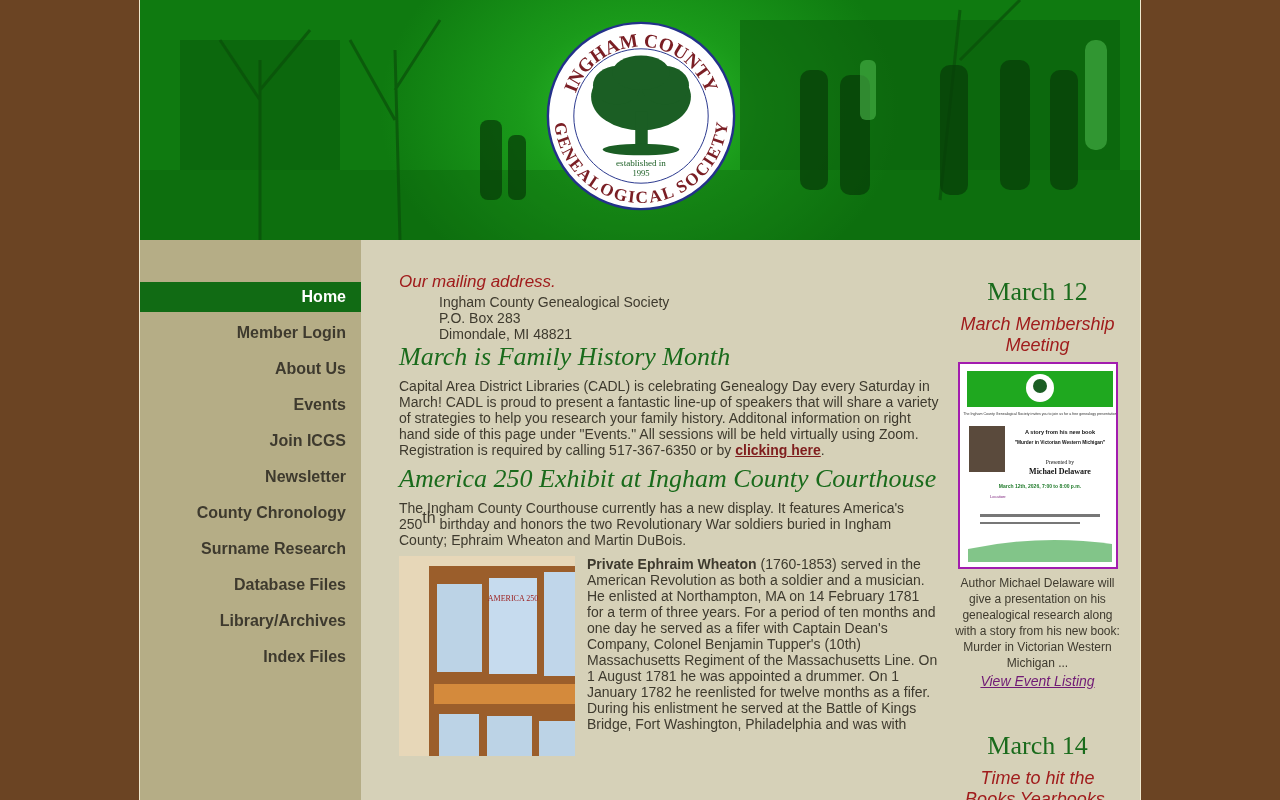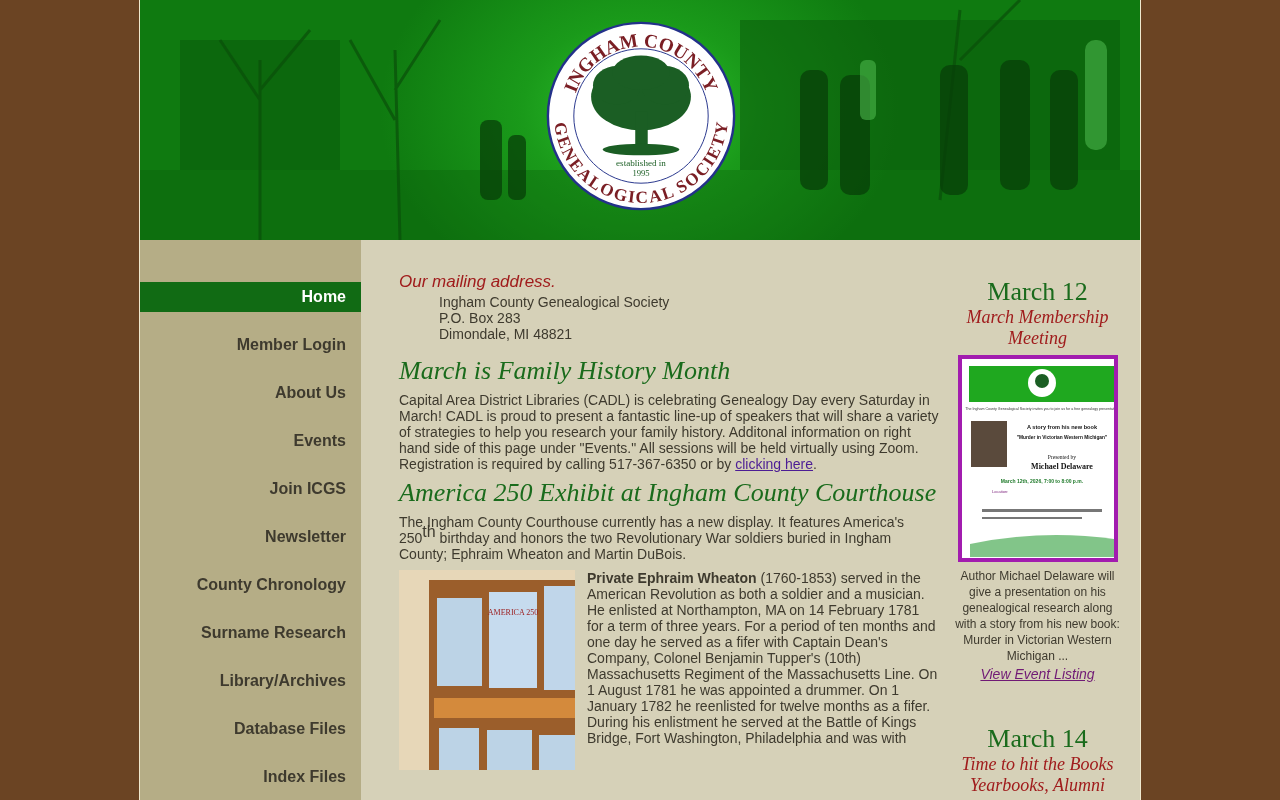--- a/index.html
+++ b/index.html
@@ -4,37 +4,37 @@
 <style>
   * { box-sizing: border-box; margin: 0; padding: 0; }
   html, body { width: 1280px; height: 800px; overflow: hidden; }
   body { background: #6b4423; font-family: "Liberation Sans", sans-serif; }
   .page { position: absolute; left: 139px; top: 0; width: 1002px; height: 800px; background: #d6d1b8; border-left: 1px solid #efe9cf; border-right: 1px solid #efe9cf; overflow: hidden; }
   .banner { position: absolute; left: 0; top: 0; width: 1000px; height: 240px; overflow: hidden;
     background: radial-gradient(ellipse 260px 200px at 500px 110px, #2fc22f 0%, #1a9a1a 45%, #0f7a10 100%); }
   .banner .scene { position: absolute; inset: 0; }
   .logo { position: absolute; left: 405px; top: 20px; width: 192px; height: 192px; }
   .sidebar { position: absolute; left: 0; top: 240px; width: 221px; height: 560px; background: #b5ad86; }
-  .nav-item { display: block; height: 30px; line-height: 30px; text-align: right; padding-right: 15px; font-weight: bold; font-size: 16px; color: #3e3a2e; text-decoration: none; margin-bottom: 18px; }
+  .nav-item { display: block; height: 30px; line-height: 30px; text-align: right; padding-right: 15px; font-weight: bold; font-size: 16px; color: #3e3a2e; text-decoration: none; margin-bottom: 6px; }
   .nav-item.active { background: #116b14; color: #ffffff; }
   .nav-list { padding-top: 42px; }
   .main { position: absolute; left: 259px; top: 272px; width: 540px; }
   .mail-label { font-style: italic; color: #a01c1c; font-size: 17px; }
   .address { padding-left: 40px; font-size: 14px; color: #3e3a2e; line-height: 16px; margin-top: 2px; }
-  h2.sec { font-family: "Liberation Serif", serif; font-style: italic; font-weight: normal; color: #1a6b1c; font-size: 26px; line-height: 30px; margin-top: 14px; margin-bottom: 6px; }
+  h2.sec { font-family: "Liberation Serif", serif; font-style: italic; font-weight: normal; color: #1a6b1c; font-size: 26px; line-height: 30px; margin-bottom: 6px; }
   p.body { font-size: 14px; color: #3e3a2e; line-height: 16px; }
-  a.link-red { color: #4c1d95; font-weight: normal; text-decoration: underline; }
+  a.link-red { color: #7f1d1d; font-weight: bold; text-decoration: underline; }
   sup { font-size: 16px; line-height: 0; }
   .exhibit { position: relative; margin-top: 8px; }
   .exhibit-photo { float: left; width: 176px; height: 200px; margin-right: 12px; background: linear-gradient(180deg, #caa37a 0%, #b88552 40%, #8a5a2c 100%); position: relative; overflow: hidden; }
   .exhibit-text { font-size: 14px; color: #3e3a2e; line-height: 16px; }
   .right { position: absolute; left: 815px; top: 278px; width: 165px; text-align: center; }
   .ev-date { font-family: "Liberation Serif", serif; color: #1a6b1c; font-size: 26px; line-height: 28px; }
-  .ev-title { font-family: Liberation Serif, serif; font-style: italic; color: #a01c1c; font-size: 18px; line-height: 21px; margin-top: 1px; }
-  .flyer { width: 160px; height: 207px; margin: 6px auto 6px; background: #ffffff; border: 4px solid #a21caf; position: relative; overflow: hidden; }
+  .ev-title { font-family: Liberation Sans, sans-serif; font-style: italic; color: #a01c1c; font-size: 18px; line-height: 21px; margin-top: 8px; }
+  .flyer { width: 160px; height: 207px; margin: 6px auto 6px; background: #ffffff; border: 2px solid #a21caf; position: relative; overflow: hidden; }
   .ev-desc { font-size: 12px; color: #3e3a2e; line-height: 16px; }
   .ev-link { display: inline-block; margin-top: 2px; font-style: italic; color: #701a75; font-size: 14px; text-decoration: underline; }
 </style>
 </head>
 <body>
 
 <div class="page">
 
   <div class="banner">
     <svg class="scene" width="1000" height="240" viewBox="0 0 1000 240">
@@ -92,22 +92,22 @@
   <nav class="sidebar">
     <div class="nav-list">
       <a class="nav-item active">Home</a>
       <a class="nav-item">Member Login</a>
       <a class="nav-item">About Us</a>
       <a class="nav-item">Events</a>
       <a class="nav-item">Join ICGS</a>
       <a class="nav-item">Newsletter</a>
       <a class="nav-item">County Chronology</a>
       <a class="nav-item">Surname Research</a>
+      <a class="nav-item">Database Files</a>
       <a class="nav-item">Library/Archives</a>
-      <a class="nav-item">Database Files</a>
       <a class="nav-item">Index Files</a>
     </div>
   </nav>
 
   <main class="main">
     <div class="mail-label">Our mailing address.</div>
     <div class="address">
       <div>Ingham County Genealogical Society</div>
       <div>P.O. Box 283</div>
       <div>Dimondale, MI  48821</div>

